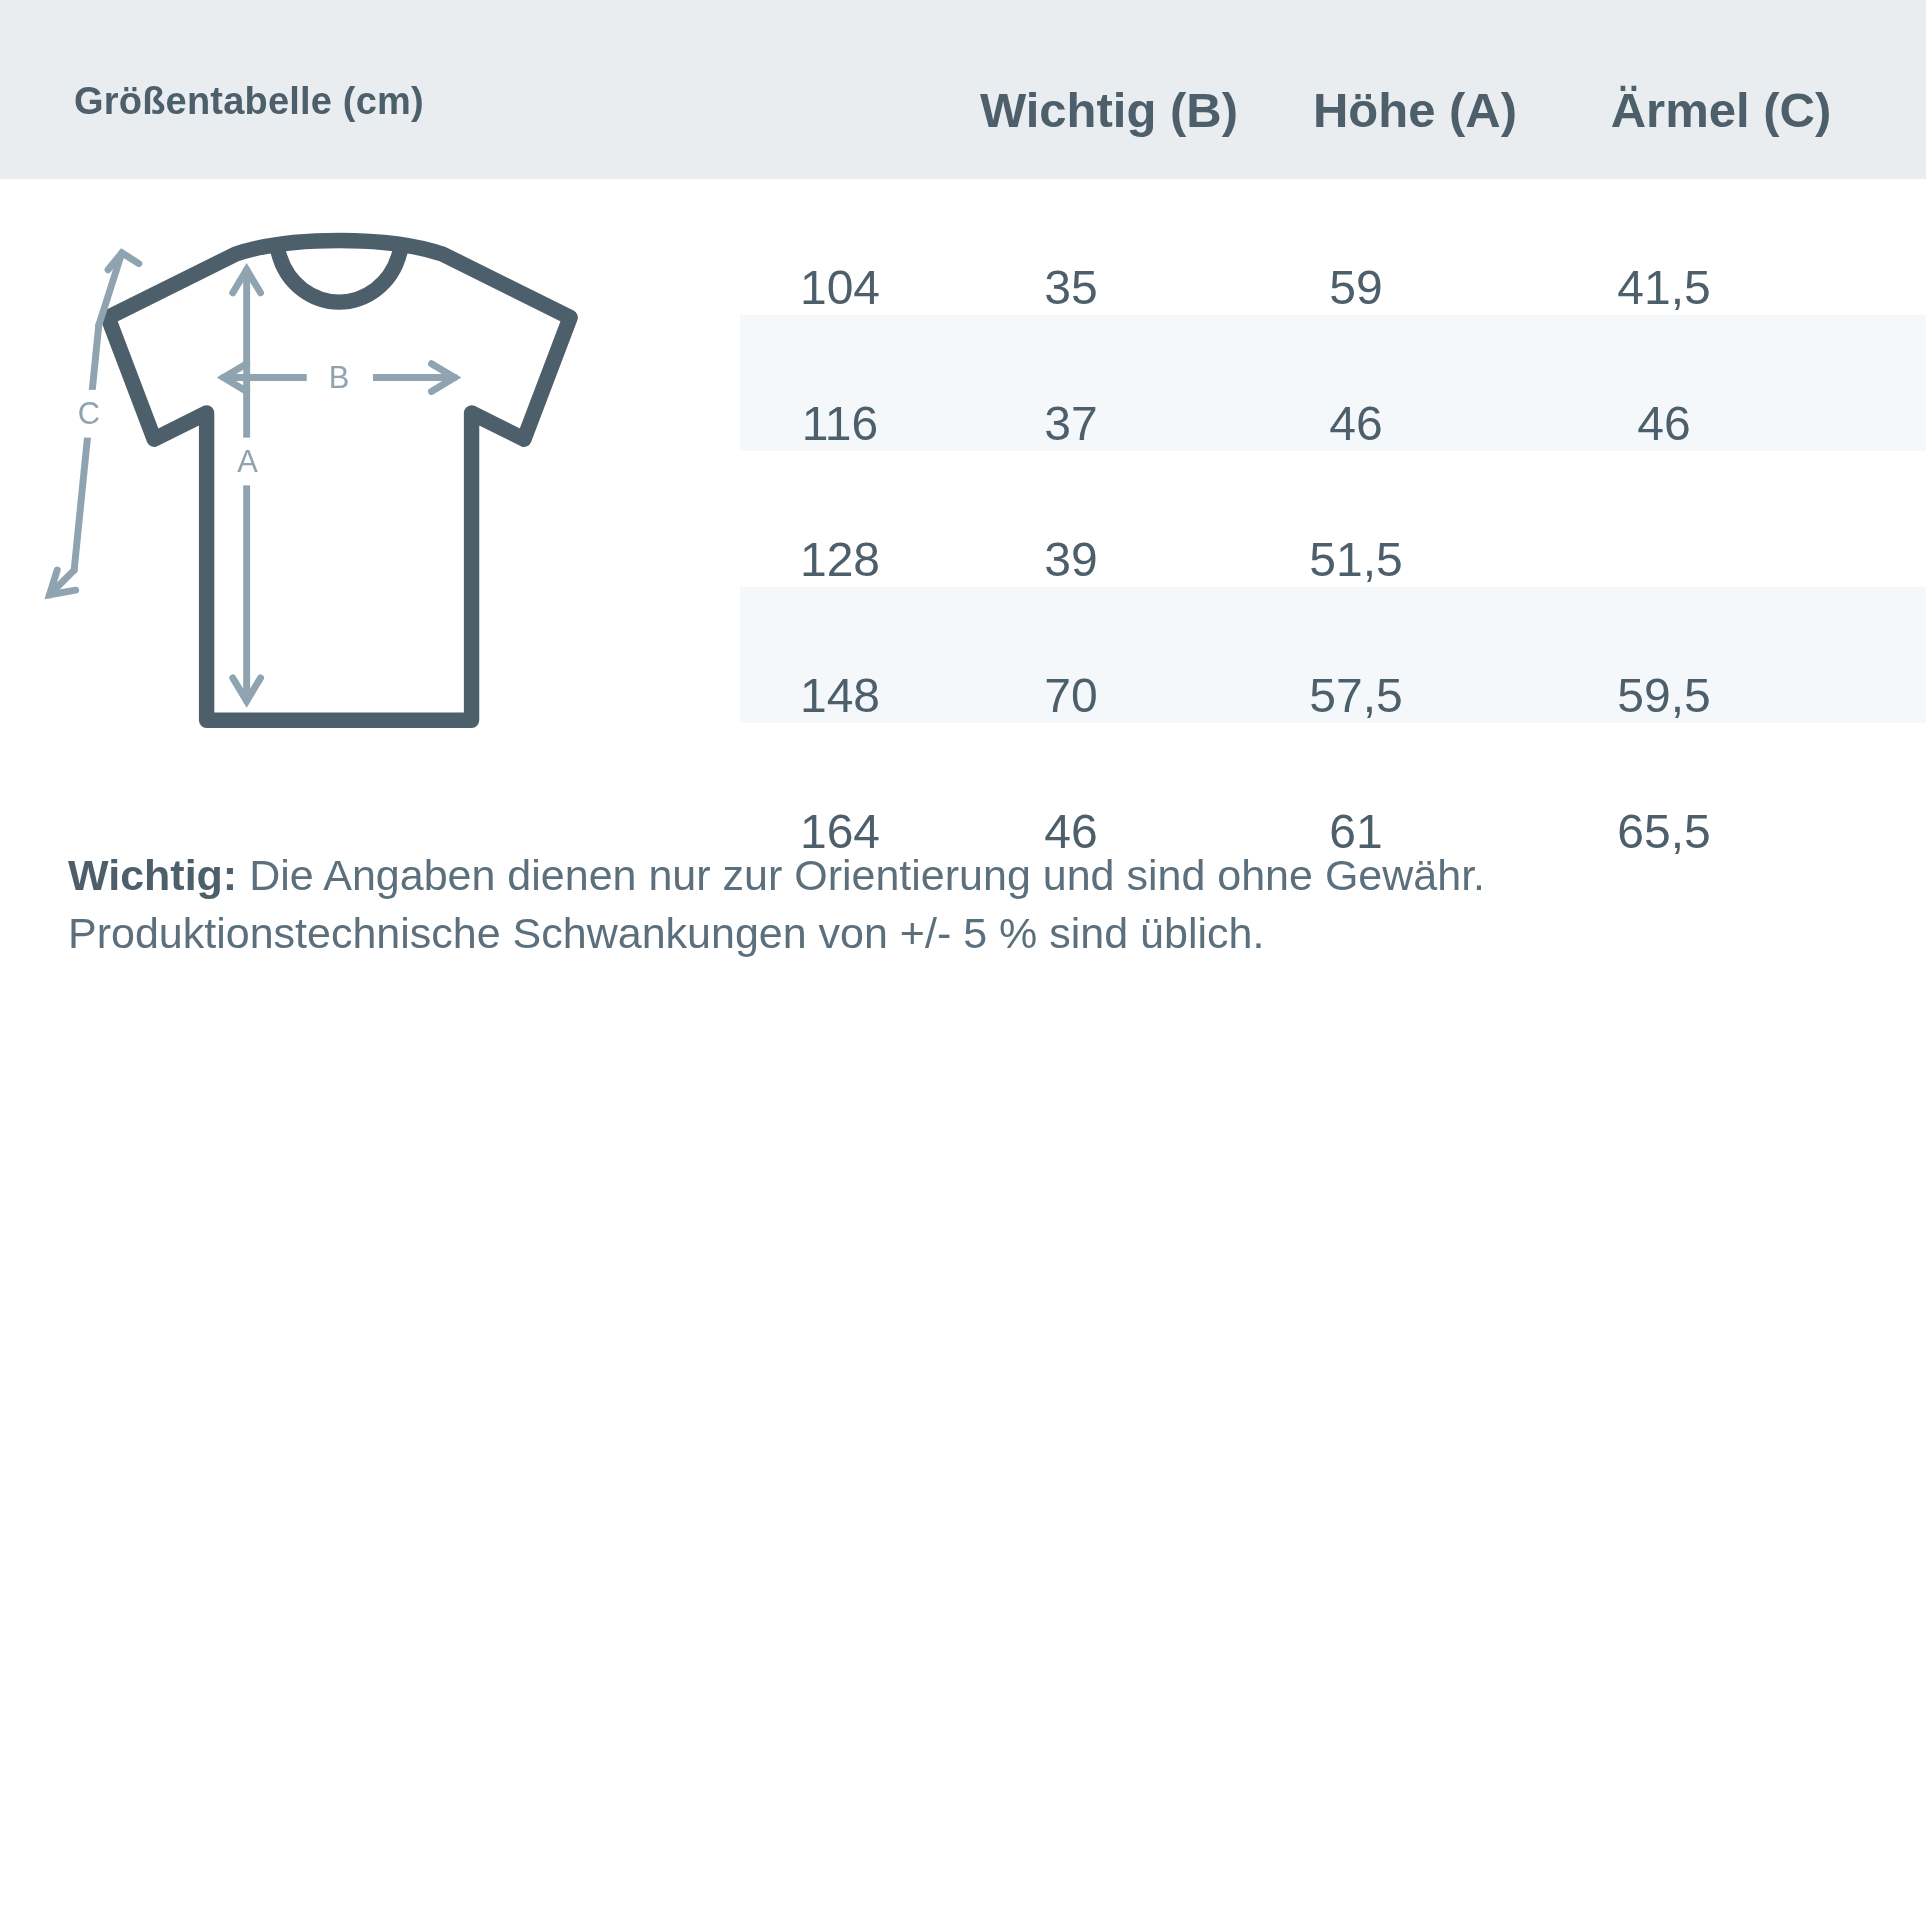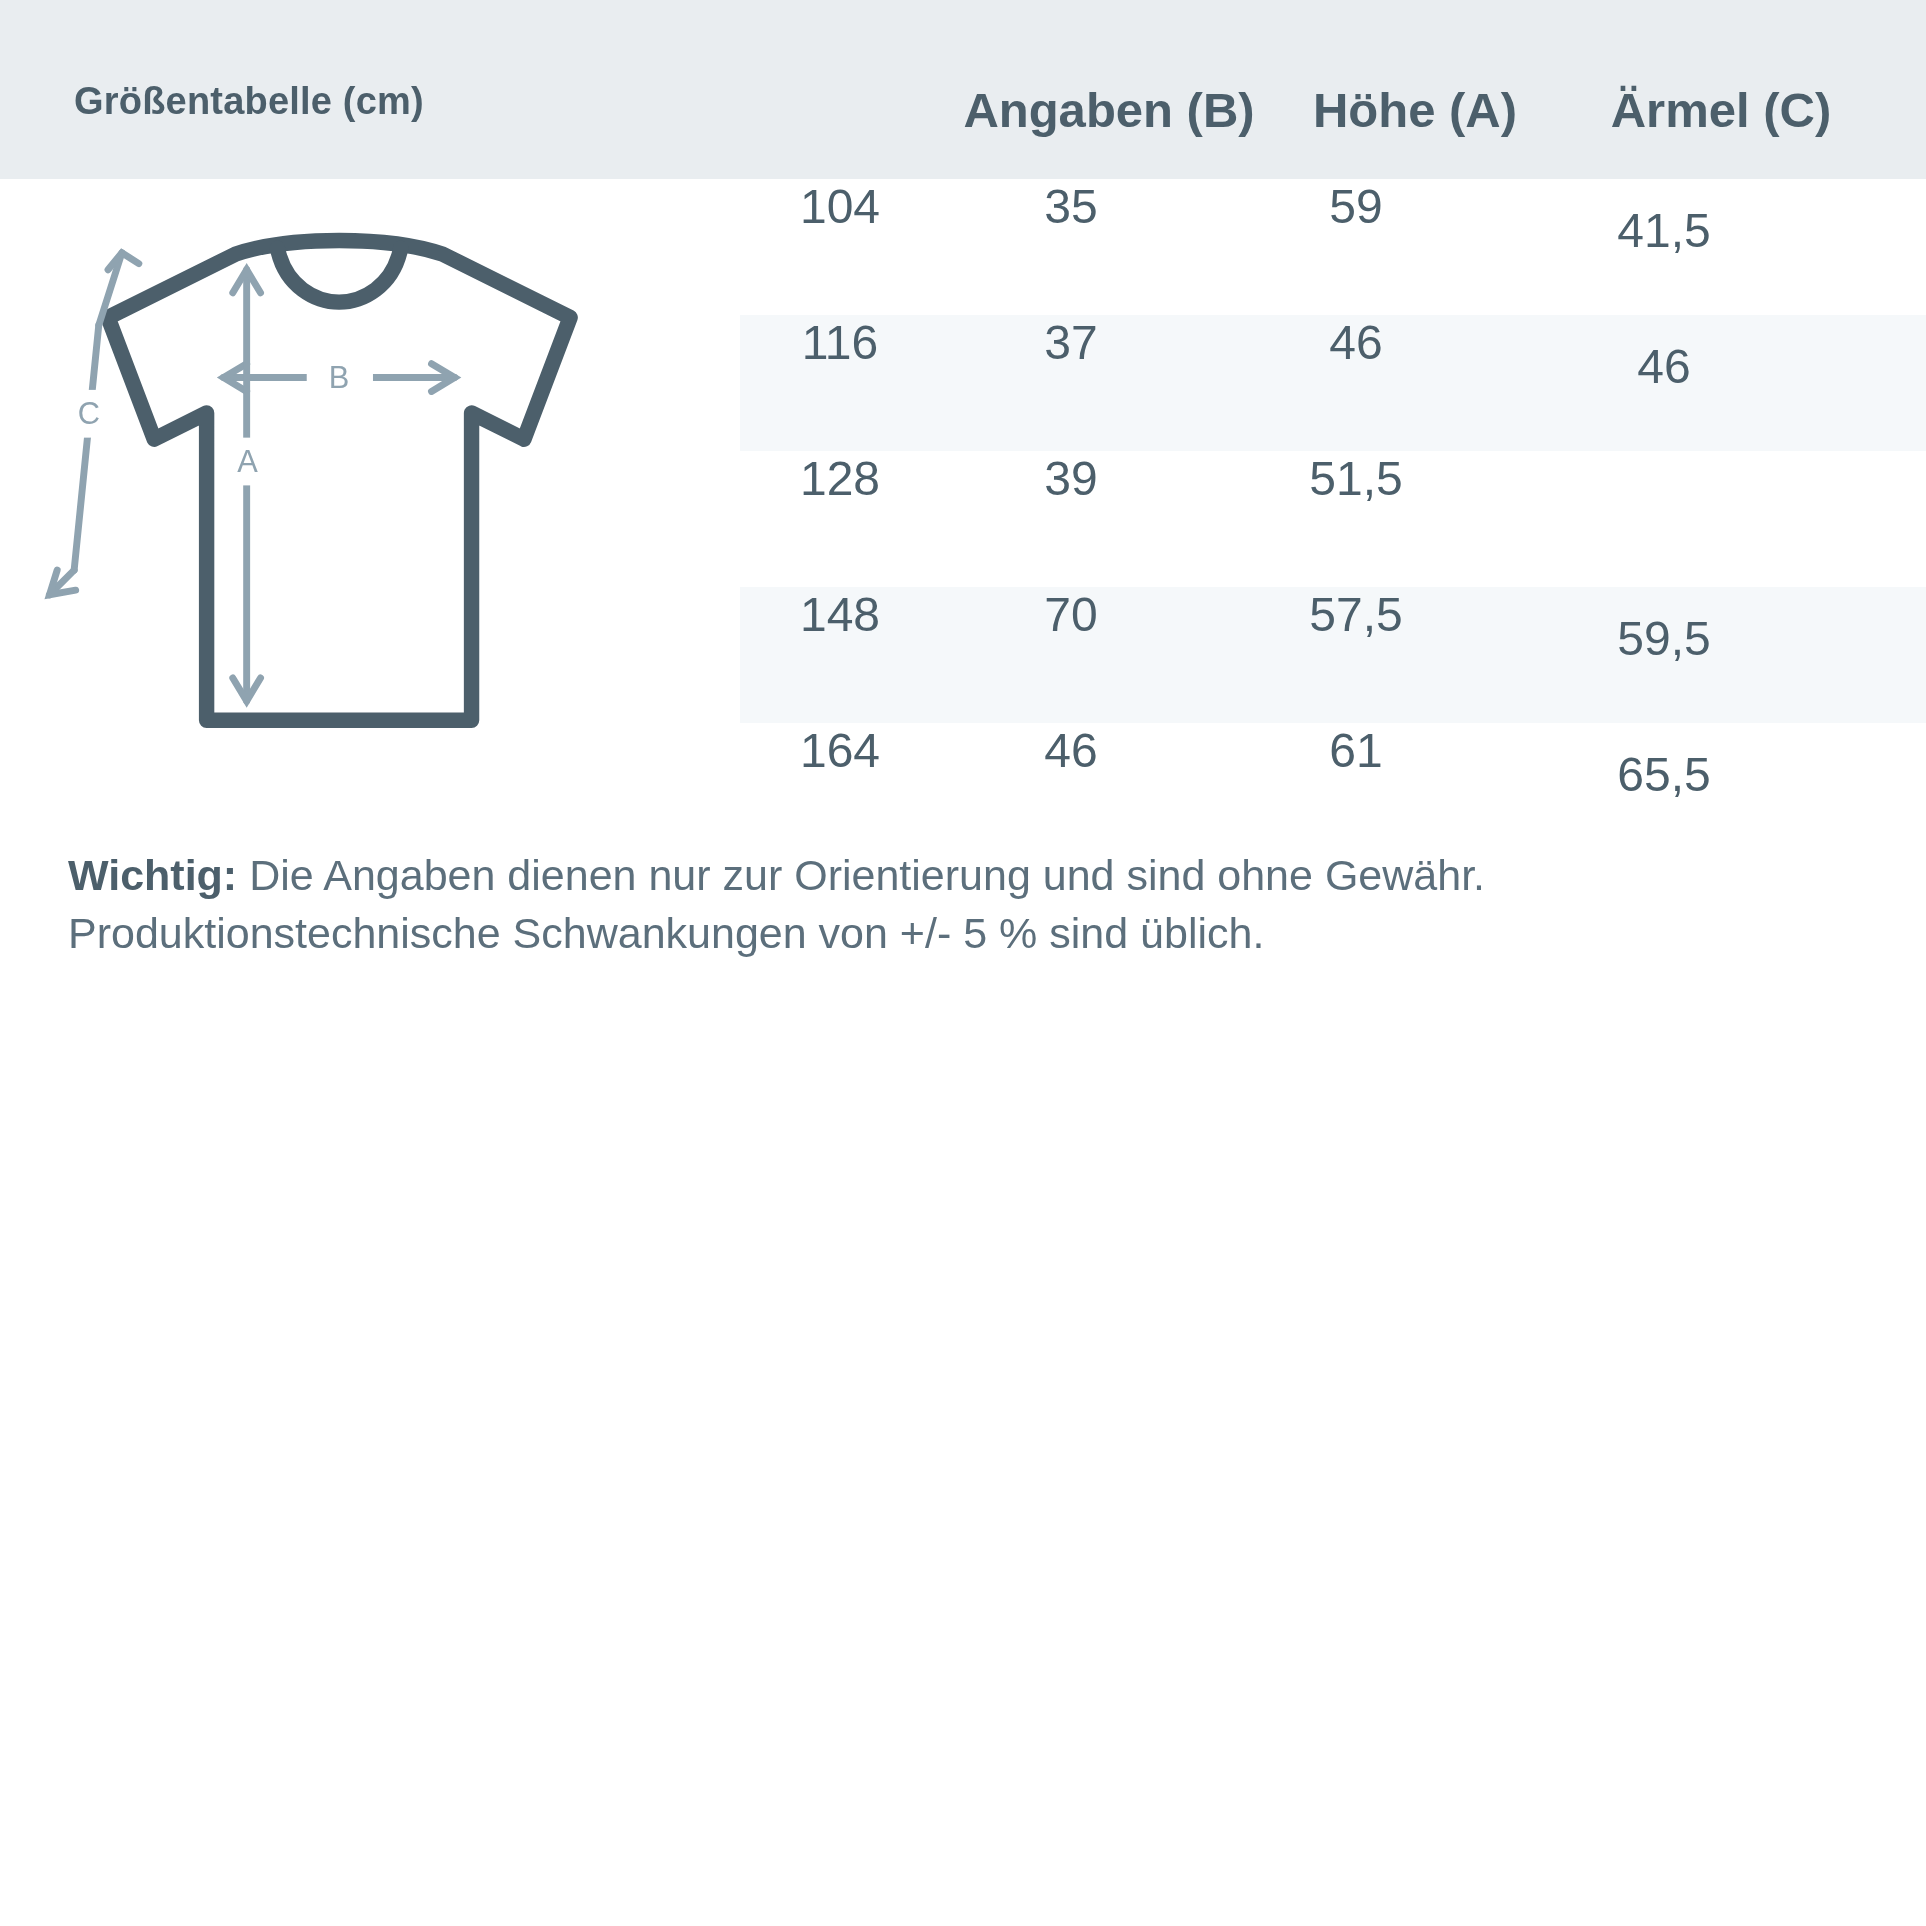--- a/index.html
+++ b/index.html
@@ -60,21 +60,21 @@
 
   
   .table {
     position: absolute;
     left: 740px;
     top: 179px;
     width: 1187px;
   }
   .trow {
     display: flex;
-    align-items: flex-start;
+    align-items: flex-end;
     height: 136px;
     background: #ffffff;
   }
   .trow.alt {
     background: #f5f8fa;
   }
   .tcell {
     font-size: 48px;
     color: #4c5f6b;
     text-align: center;
@@ -112,21 +112,21 @@
 </head>
 <body>
 
 <div class="sheet">
 
   <div class="header-band"></div>
 
   <div class="header-title">Größentabelle (cm)</div>
 
   <div class="header-cols">
-    <div class="header-col b">Angaben (B)</div>
+    <div class="header-col b">Wichtig (B)</div>
     <div class="header-col a">Höhe (A)</div>
     <div class="header-col c">Ärmel (C)</div>
   </div>
 
   <div class="table">
 
     <div class="trow">
       <div class="tcell size">104</div>
       <div class="tcell b">35</div>
       <div class="tcell a">59</div>

